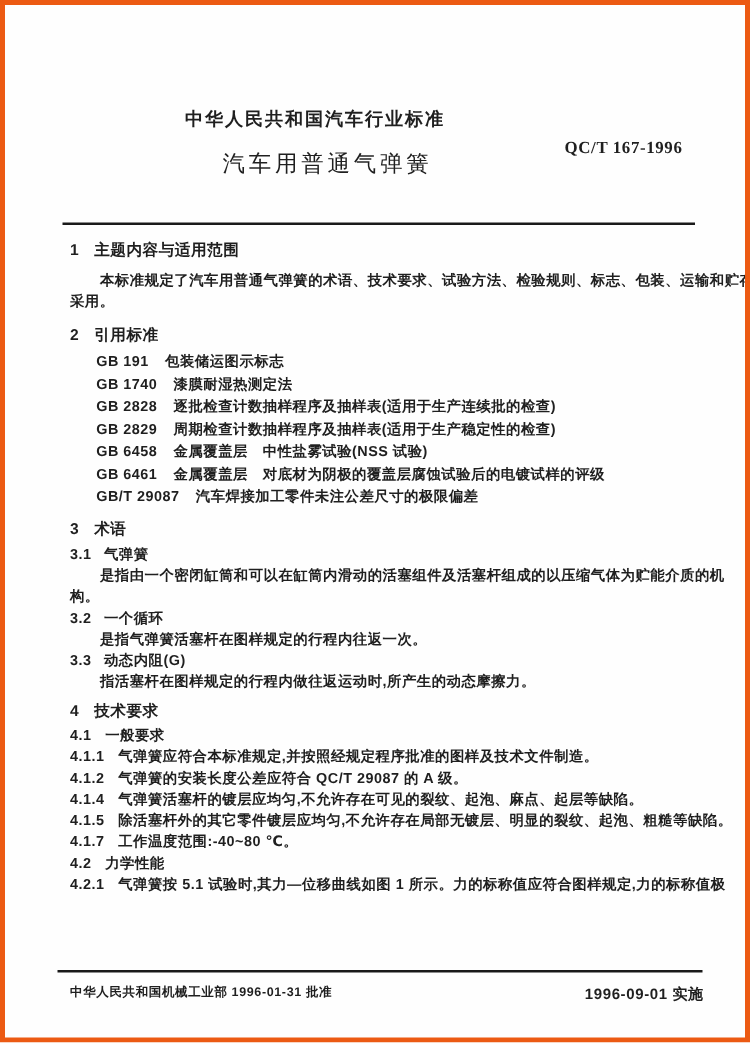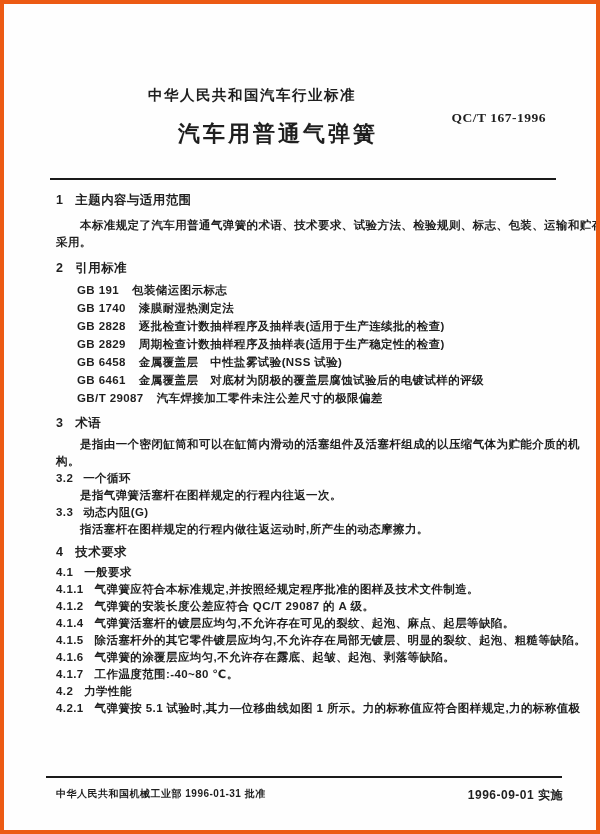--- a/index.html
+++ b/index.html
@@ -4,21 +4,21 @@
 <style>
   html,body{margin:0;padding:0;background:#fff;}
   .page{
     width:600px;height:834px;box-sizing:border-box;position:relative;
     border:4px solid #ec5a13;background:#fefefe;overflow:hidden;
     font-family:"Liberation Sans","DejaVu Sans",sans-serif;color:#1f1f1f;
   }
   
   .org{position:absolute;left:144px;top:82px;font-size:14.5px;font-weight:700;letter-spacing:1.5px;white-space:nowrap;}
   .doc-num{position:absolute;right:50px;top:106px;font-size:13.5px;font-weight:700;letter-spacing:.5px;font-family:"Liberation Serif","DejaVu Serif",serif;white-space:nowrap;}
-  .doc-title{position:absolute;left:174px;top:115px;font-size:22px;font-weight:700;letter-spacing:3px;white-space:nowrap;}
+  .doc-title{position:absolute;left:174px;top:115px;font-size:18px;font-weight:400;letter-spacing:3px;white-space:nowrap;}
   .top-rule{position:absolute;left:46px;right:40px;top:174px;height:2px;background:#1a1a1a;}
   
   .content{position:absolute;left:52px;right:30px;top:188px;font-size:11.5px;font-weight:600;line-height:17px;letter-spacing:.4px;}
   .nowrap{white-space:nowrap;}
   .sec-h{font-size:12.5px;font-weight:700;white-space:nowrap;}
   .sec-h .num{margin-right:12px;}
   #s1h{margin:0 0 8px 0;}
   #s2h{margin:9px 0 4px 0;}
   #s3h{margin:8px 0 4px 0;}
   #s4h{margin:6px 0 3px 0;}
@@ -74,20 +74,23 @@
         <span class="code">GB 6461</span><span>金属覆盖层　对底材为阴极的覆盖层腐蚀试验后的电镀试样的评级</span>
       </div>
       <div class="ref-line nowrap">
         <span class="code">GB/T 29087</span><span>汽车焊接加工零件未注公差尺寸的极限偏差</span>
       </div>
     </div>
 
     <div class="sec-h" id="s3h">
       <span class="num">3</span><span>术语</span>
     </div>
+    <div class="term-head nowrap">
+      <span class="tnum">3.1</span><span>气弹簧</span>
+    </div>
     <p class="para ind nowrap">是指由一个密闭缸筒和可以在缸筒内滑动的活塞组件及活塞杆组成的以压缩气体为贮能介质的机</p>
     <p class="para nowrap">构。</p>
     <div class="term-head nowrap">
       <span class="tnum">3.2</span><span>一个循环</span>
     </div>
     <p class="para ind nowrap">是指气弹簧活塞杆在图样规定的行程内往返一次。</p>
     <div class="term-head nowrap">
       <span class="tnum">3.3</span><span>动态内阻(G)</span>
     </div>
     <p class="para ind nowrap">指活塞杆在图样规定的行程内做往返运动时,所产生的动态摩擦力。</p>
@@ -104,23 +107,20 @@
     <div class="item-line nowrap">
       <span class="inum">4.1.2</span><span>气弹簧的安装长度公差应符合 QC/T 29087 的 A 级。</span>
     </div>
     <div class="item-line nowrap">
       <span class="inum">4.1.4</span><span>气弹簧活塞杆的镀层应均匀,不允许存在可见的裂纹、起泡、麻点、起层等缺陷。</span>
     </div>
     <div class="item-line nowrap">
       <span class="inum">4.1.5</span><span>除活塞杆外的其它零件镀层应均匀,不允许存在局部无镀层、明显的裂纹、起泡、粗糙等缺陷。</span>
     </div>
     <div class="item-line nowrap">
-      <span class="inum">4.1.6</span><span>气弹簧的涂覆层应均匀,不允许存在露底、起皱、起泡、剥落等缺陷。</span>
-    </div>
-    <div class="item-line nowrap">
       <span class="inum">4.1.7</span><span>工作温度范围:-40~80 ℃。</span>
     </div>
     <div class="item-line nowrap">
       <span class="inum">4.2</span><span>力学性能</span>
     </div>
     <div class="item-line nowrap">
       <span class="inum">4.2.1</span><span>气弹簧按 5.1 试验时,其力—位移曲线如图 1 所示。力的标称值应符合图样规定,力的标称值极</span>
     </div>
 
   </div>

